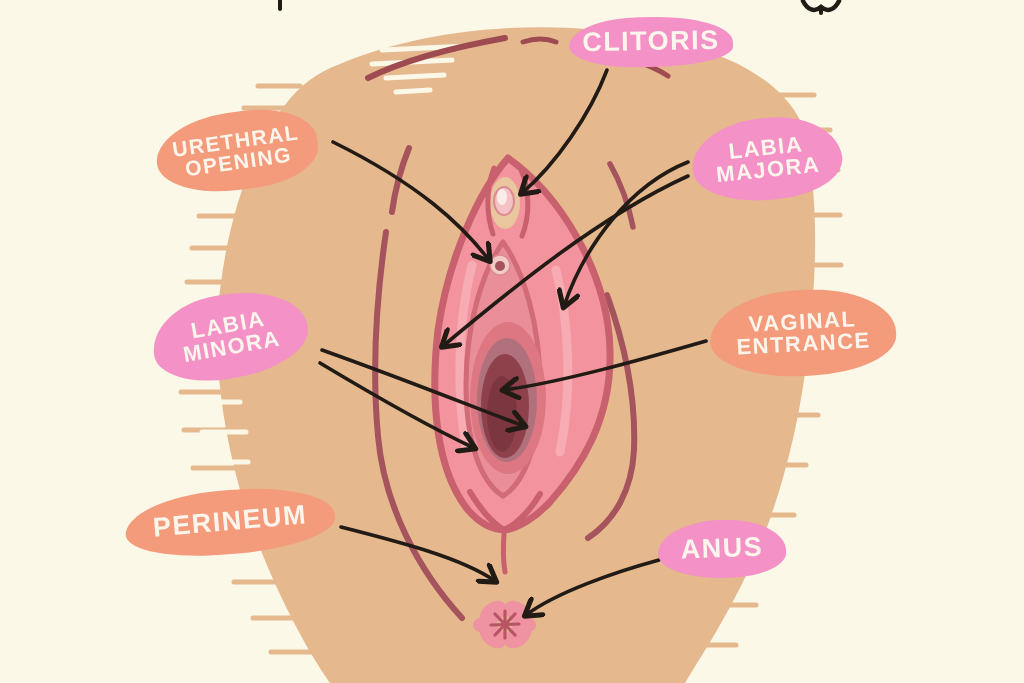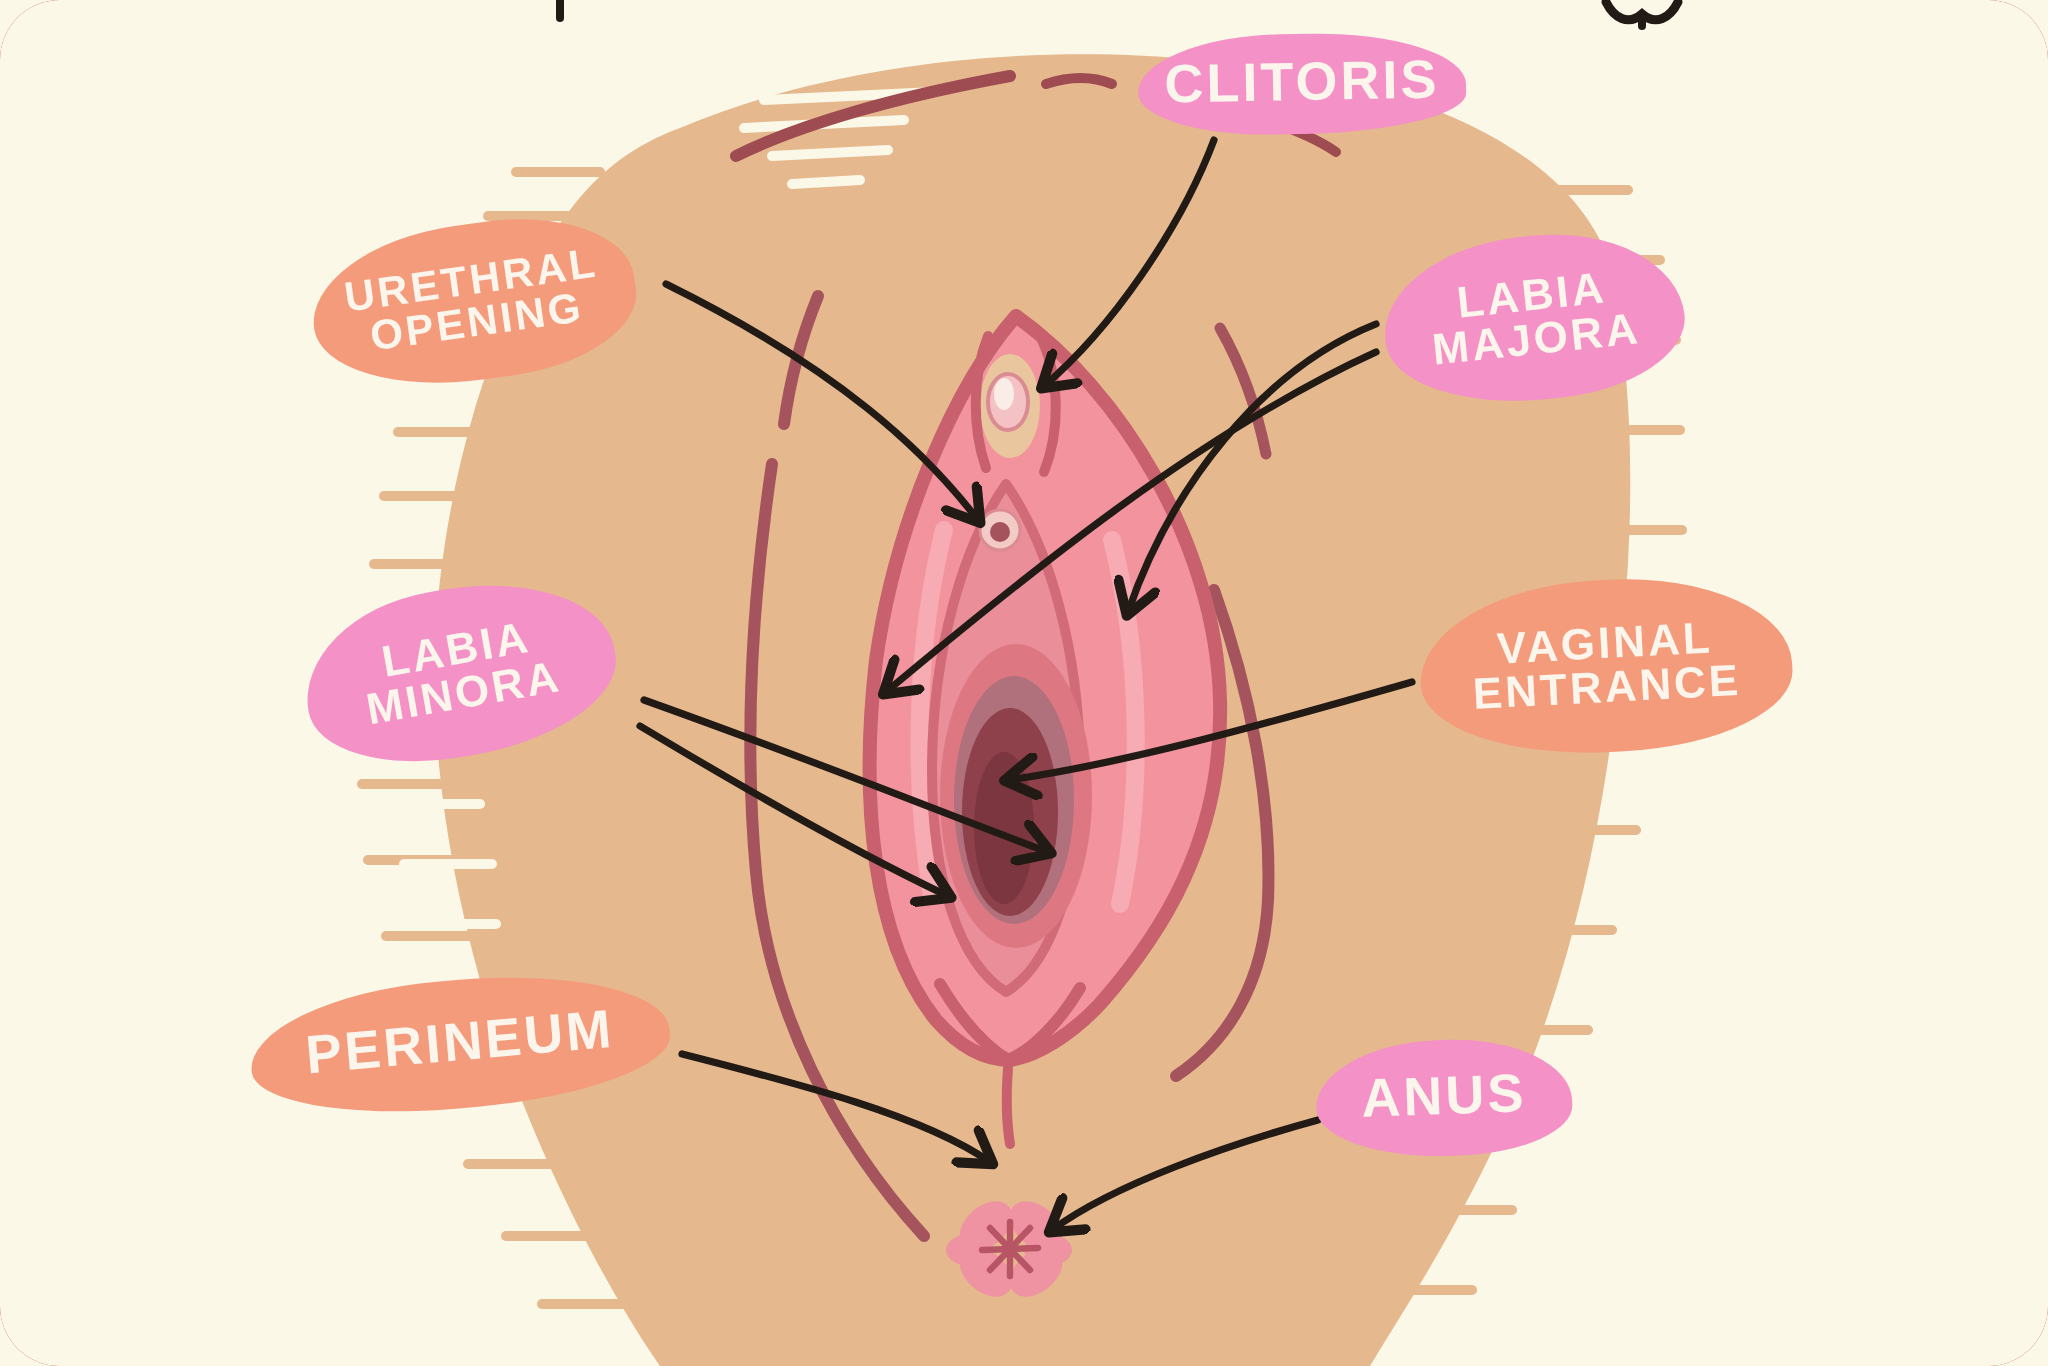--- a/index.html
+++ b/index.html
@@ -2,21 +2,20 @@
 <html><head>
 <meta charset="utf-8">
 <style>
   html,body{margin:0;padding:0;background:#FBF8E8;}
   #stage{
     position:relative;
     width:1024px;height:683px;
     overflow:hidden;
     background:#b91c1c;
     font-family:"Liberation Sans", sans-serif;
-    border-radius:30px;
   }
   #art{position:absolute;left:0;top:0;}
   .bubble{
     position:absolute;
     display:flex;flex-direction:column;
     align-items:center;justify-content:center;
     color:#FCF5EC;font-weight:bold;
     letter-spacing:1.5px;line-height:1.02;
     text-align:center;
     user-select:none;

